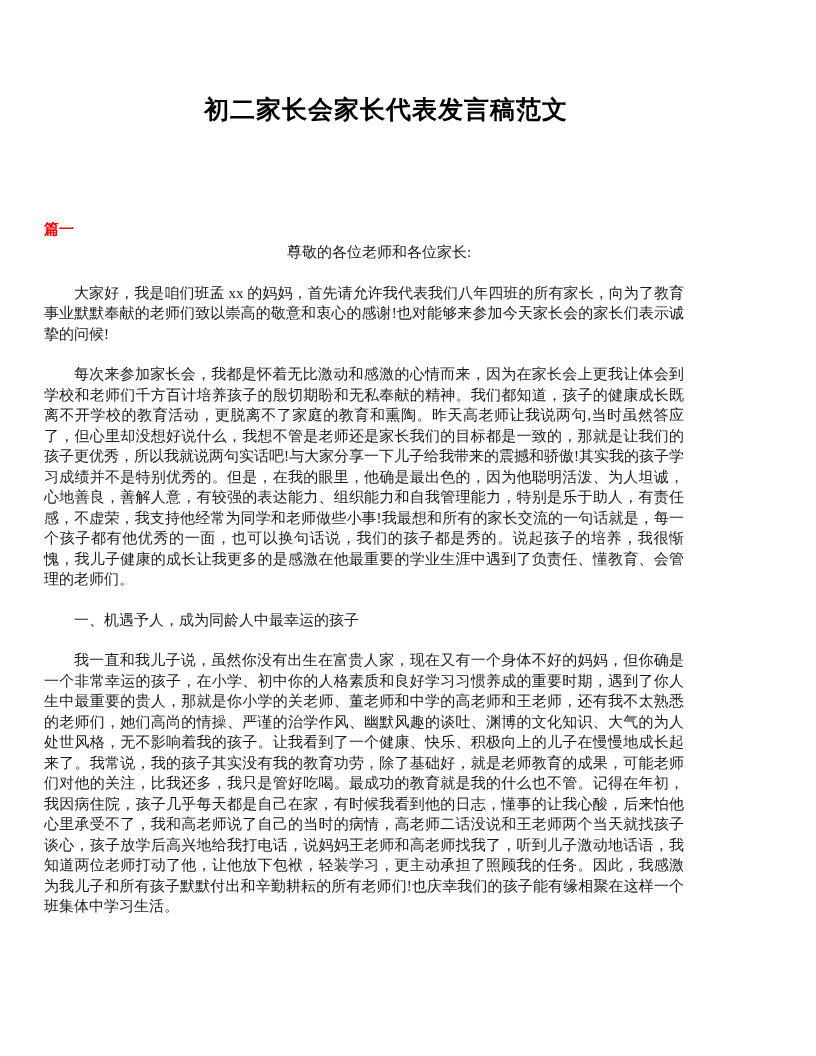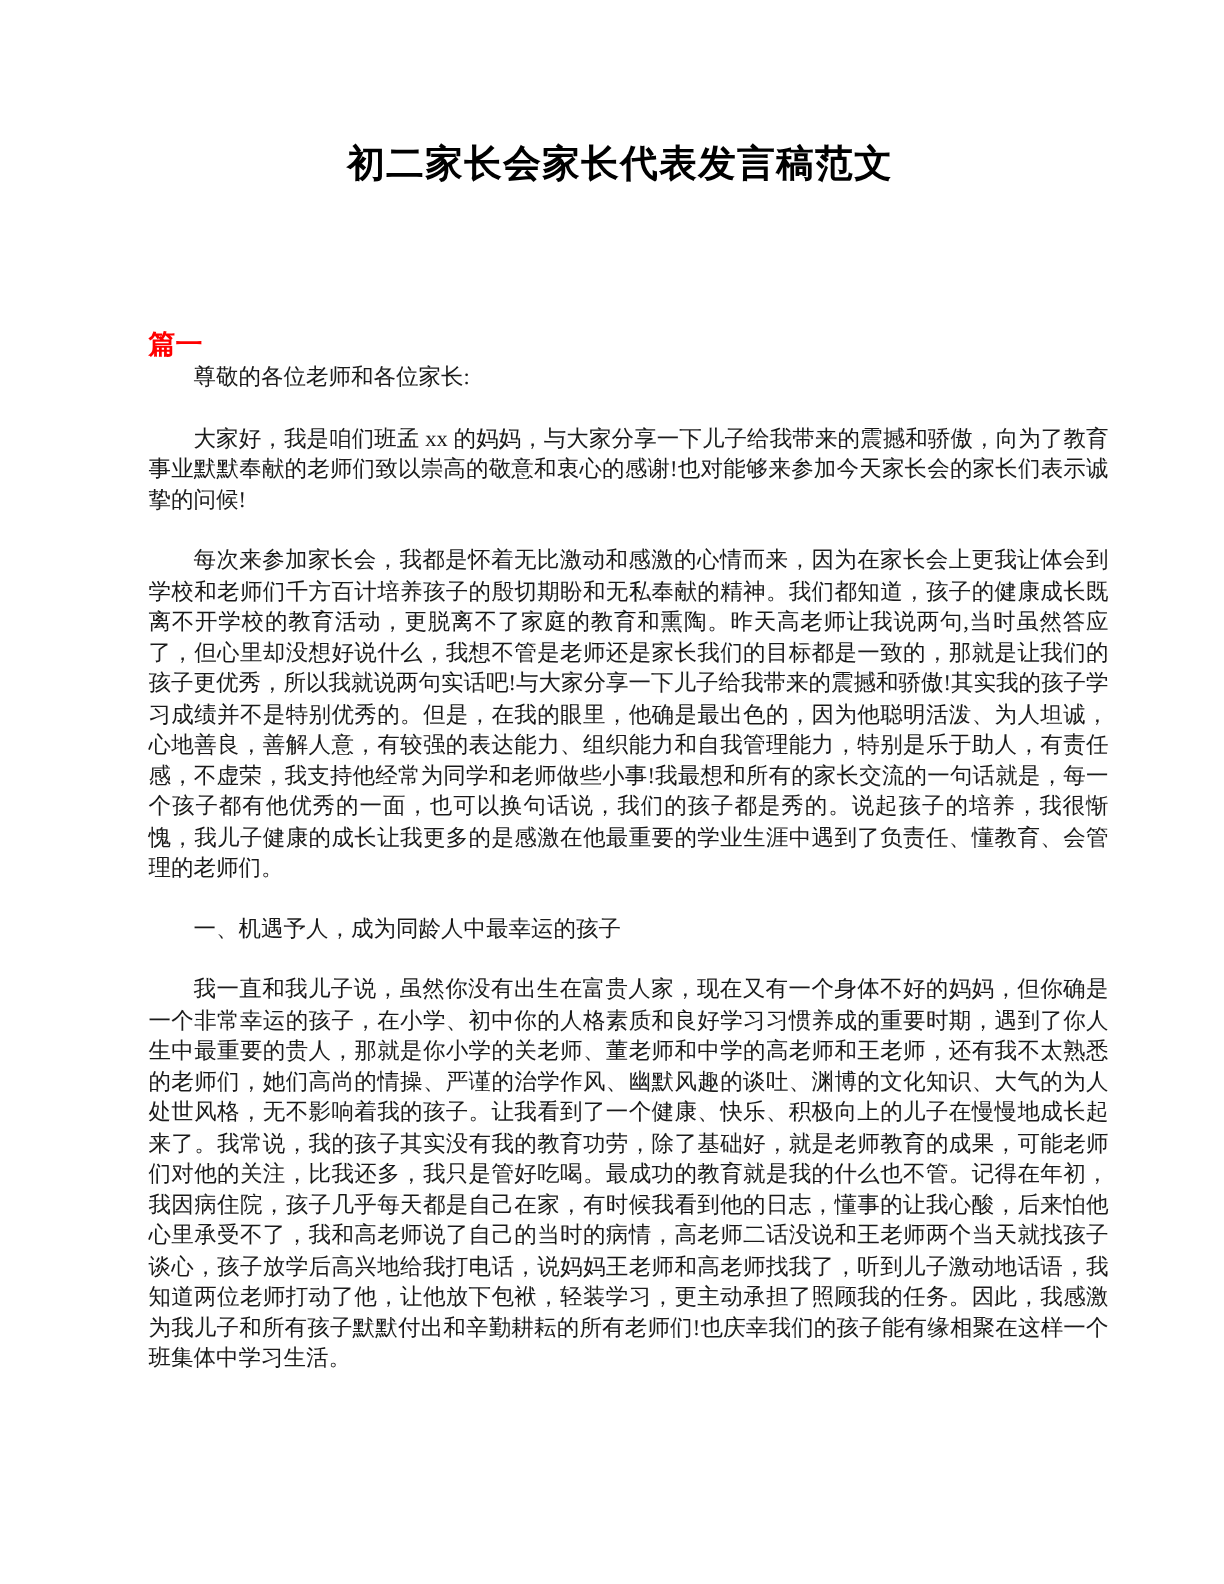--- a/index.html
+++ b/index.html
@@ -9,61 +9,61 @@
     height: 1056px;
     margin: 0 auto;
     font-family: "Liberation Serif", "DejaVu Serif", serif;
     color: #1a1a1a;
     overflow: hidden;
   }
   .page {
     width: 816px;
     height: 1056px;
     background: #ffffff;
-    padding: 94px 88px 40px 99px;
+    padding: 94px 88px 40px 44px;
   }
   .title {
     font-size: 25px;
     font-weight: bold;
     text-align: center;
     letter-spacing: 1px;
     line-height: 1.3;
     color: #000000;
     margin-bottom: 92px;
   }
   .section-label {
-    font-size: 18px;
+    font-size: 15px;
     font-weight: bold;
     line-height: 20.5px;
     margin-bottom: 3px;
   }
   .body-text {
     width: 640px;
   }
   .para {
     font-size: 15px;
     line-height: 20.5px;
     text-indent: 2em;
     text-align: justify;
     text-justify: inter-ideograph;
     margin: 0 0 20px 0;
     word-break: break-all;
     color: #1a1a1a;
   }
-  .para.salutation { text-align: left; }
+  .para.salutation { text-align: center; }
   .para.subheading { text-align: left; margin-top: 16px; }
 </style>
 </head>
 <body>
 
 <div class="page">
   <h1 class="title">初二家长会家长代表发言稿范文</h1>
 
   <div class="section-label" style="color: rgb(255, 0, 0);">篇一</div>
 
   <div class="body-text" id="paragraphs">
       <p class="para salutation">尊敬的各位老师和各位家长:</p>
-      <p class="para body">大家好，我是咱们班孟 xx 的妈妈，与大家分享一下儿子给我带来的震撼和骄傲，向为了教育事业默默奉献的老师们致以崇高的敬意和衷心的感谢!也对能够来参加今天家长会的家长们表示诚挚的问候!</p>
+      <p class="para body">大家好，我是咱们班孟 xx 的妈妈，首先请允许我代表我们八年四班的所有家长，向为了教育事业默默奉献的老师们致以崇高的敬意和衷心的感谢!也对能够来参加今天家长会的家长们表示诚挚的问候!</p>
       <p class="para body">每次来参加家长会，我都是怀着无比激动和感激的心情而来，因为在家长会上更我让体会到学校和老师们千方百计培养孩子的殷切期盼和无私奉献的精神。我们都知道，孩子的健康成长既离不开学校的教育活动，更脱离不了家庭的教育和熏陶。昨天高老师让我说两句,当时虽然答应了，但心里却没想好说什么，我想不管是老师还是家长我们的目标都是一致的，那就是让我们的孩子更优秀，所以我就说两句实话吧!与大家分享一下儿子给我带来的震撼和骄傲!其实我的孩子学习成绩并不是特别优秀的。但是，在我的眼里，他确是最出色的，因为他聪明活泼、为人坦诚，心地善良，善解人意，有较强的表达能力、组织能力和自我管理能力，特别是乐于助人，有责任感，不虚荣，我支持他经常为同学和老师做些小事!我最想和所有的家长交流的一句话就是，每一个孩子都有他优秀的一面，也可以换句话说，我们的孩子都是秀的。说起孩子的培养，我很惭愧，我儿子健康的成长让我更多的是感激在他最重要的学业生涯中遇到了负责任、懂教育、会管理的老师们。</p>
       <p class="para subheading">一、机遇予人，成为同龄人中最幸运的孩子</p>
       <p class="para body">我一直和我儿子说，虽然你没有出生在富贵人家，现在又有一个身体不好的妈妈，但你确是一个非常幸运的孩子，在小学、初中你的人格素质和良好学习习惯养成的重要时期，遇到了你人生中最重要的贵人，那就是你小学的关老师、董老师和中学的高老师和王老师，还有我不太熟悉的老师们，她们高尚的情操、严谨的治学作风、幽默风趣的谈吐、渊博的文化知识、大气的为人处世风格，无不影响着我的孩子。让我看到了一个健康、快乐、积极向上的儿子在慢慢地成长起来了。我常说，我的孩子其实没有我的教育功劳，除了基础好，就是老师教育的成果，可能老师们对他的关注，比我还多，我只是管好吃喝。最成功的教育就是我的什么也不管。记得在年初，我因病住院，孩子几乎每天都是自己在家，有时候我看到他的日志，懂事的让我心酸，后来怕他心里承受不了，我和高老师说了自己的当时的病情，高老师二话没说和王老师两个当天就找孩子谈心，孩子放学后高兴地给我打电话，说妈妈王老师和高老师找我了，听到儿子激动地话语，我知道两位老师打动了他，让他放下包袱，轻装学习，更主动承担了照顾我的任务。因此，我感激为我儿子和所有孩子默默付出和辛勤耕耘的所有老师们!也庆幸我们的孩子能有缘相聚在这样一个班集体中学习生活。</p>
     </div>
 </div>
 
 </body></html>

